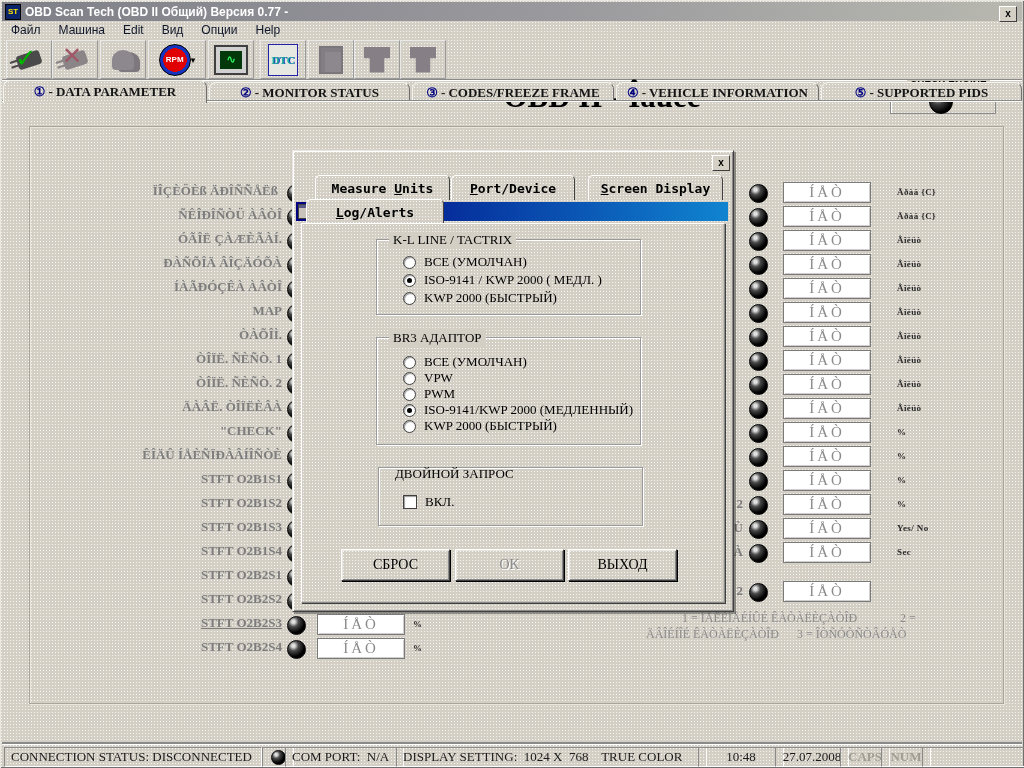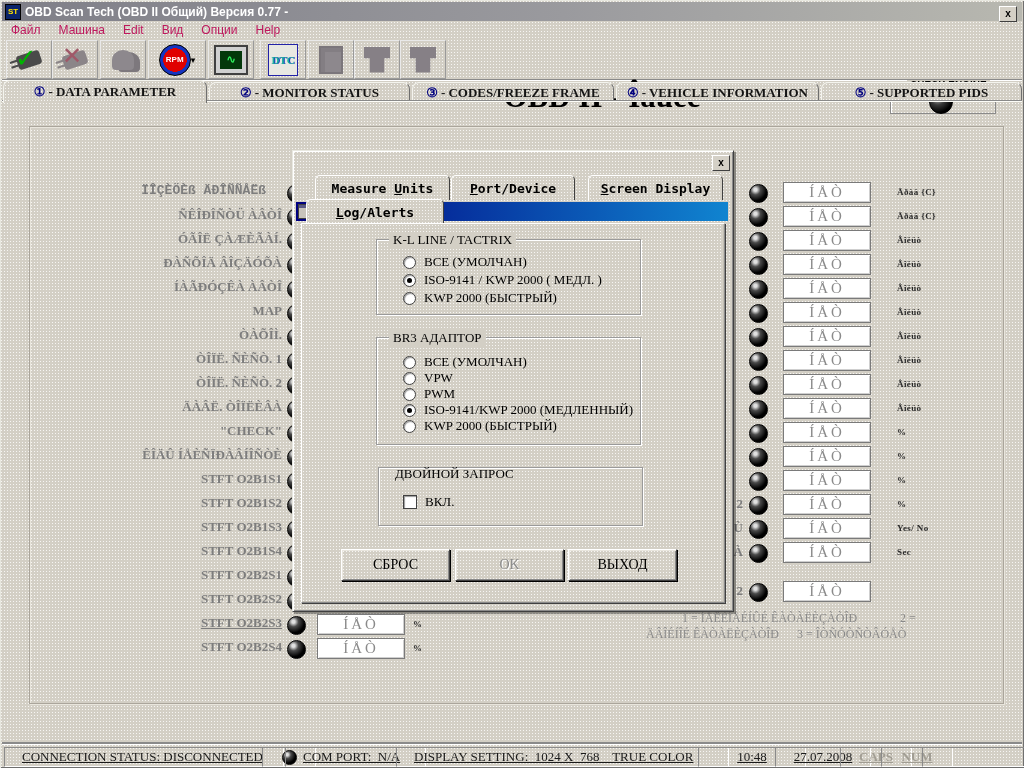--- a/index.html
+++ b/index.html
@@ -17,21 +17,21 @@
             display:flex;align-items:center;color:#fff;
             font:bold 12px "Liberation Sans",sans-serif;}
   #app-icon{width:14px;height:14px;margin:0 4px 0 3px;background:#0a246a;border:1px solid #000;
             color:#ffe200;font:bold 8px "Liberation Sans",sans-serif;display:flex;align-items:center;justify-content:center;}
   .xbtn{width:16px;height:14px;background:#d4d0c6;border:1px solid #404040;
         border-top-color:#fff;border-left-color:#fff;
         font:bold 10px "Liberation Sans",sans-serif;color:#000;
         display:flex;align-items:center;justify-content:center;line-height:1;}
   #title-close{position:absolute;right:5px;top:4px;}
   #menubar{left:2px;top:21px;width:868px;height:17px;display:flex;gap:0;
-           font:12px "Liberation Sans",sans-serif;color:#be185d;align-items:center;text-align:center;}
+           font:12px "Liberation Sans",sans-serif;color:#0f172a;align-items:center;text-align:center;}
   .menu-item{padding:1px 9px;}
   
   #toolbar{left:2px;top:39px;width:1020px;height:40px;border-bottom:1px solid #8a8a8a;
            box-shadow:0 1px 0 #fff;}
   .tbtn{position:absolute;top:1px;width:44px;height:37px;border:1px solid #9a9a9a;
         border-top-color:#e9e9e9;border-left-color:#e9e9e9;
         display:flex;align-items:center;justify-content:center;}
   .plug{width:24px;height:14px;background:#4a4a4a;border-radius:3px;position:relative;transform:rotate(-18deg);}
   .plug:before{content:"";position:absolute;left:-7px;top:3px;width:8px;height:2px;background:#4a4a4a;box-shadow:0 5px 0 #4a4a4a;}
   .plug.gray{background:#8b8588;}
@@ -121,21 +121,21 @@
         box-shadow:inset 1px 1px 0 #e9e6de, inset -1px -1px 0 #8a8a8a, 1px 1px 0 #000;
         display:flex;align-items:center;justify-content:center;
         font:14px "Liberation Serif",serif;color:#000;}
   .dbtn.disabled{color:#8a8a8a;text-shadow:1px 1px 0 #fff;}
   
   #statusbar{left:2px;top:744px;width:1020px;height:22px;border-top:1px solid #fff;
              box-shadow:0 -2px 0 #8a8a8a;display:block;}
   .scell{position:absolute;top:2px;height:18px;border:1px solid #8a8a8a;
          border-bottom-color:#fff;border-right-color:#fff;
          font:13px "Liberation Serif",serif;color:#1a1a1a;
-         display:flex;align-items:center;padding:0 17px;white-space:pre;text-decoration:underline;}
+         display:flex;align-items:center;padding:0 6px;white-space:pre;}
   .scell.center{justify-content:center;}
   .scell.gray{color:#a19d93;font-weight:bold;}
 </style>
 </head>
 <body class="dot">
 
 <div id="frame"></div>
 
 <div id="titlebar" class="abs">
   <span id="app-icon">ST</span>
@@ -212,21 +212,21 @@
   </div>
   <div class="mtab dot" style="left:821px;width:199px">
     <span class="num">⑤</span>
       <span>- SUPPORTED PIDS</span>
   </div>
   <div id="tabline" class="abs"></div>
 </div>
 
 <div id="data-frame" class="abs"></div>
 <div id="param-area">
-    <div class="plabel" style="left: 12px; top: 183px; font-family: Liberation Mono, monospace;">ÏÎÇÈÖÈß ÄÐÎÑÑÅËß</div>
+    <div class="plabel" style="left: 24px; top: 183px;">ÏÎÇÈÖÈß ÄÐÎÑÑÅËß</div>
     <div class="led" style="left: 287px; top: 184px;"></div>
     <div class="plabel" style="left: 28px; top: 207px;">ÑÊÎÐÎÑÒÜ ÀÂÒÎ</div>
     <div class="led" style="left: 287px; top: 208px;"></div>
     <div class="plabel" style="left: 28px; top: 231px;">ÓÃÎË ÇÀÆÈÃÀÍ.</div>
     <div class="led" style="left: 287px; top: 232px;"></div>
     <div class="plabel" style="left: 28px; top: 255px;">ÐÀÑÕÎÄ ÂÎÇÄÓÕÀ</div>
     <div class="led" style="left: 287px; top: 256px;"></div>
     <div class="plabel" style="left: 28px; top: 279px;">ÍÀÃÐÓÇÊÀ ÀÂÒÎ</div>
     <div class="led" style="left: 287px; top: 280px;"></div>
     <div class="plabel" style="left: 28px; top: 303px;">MAP</div>

